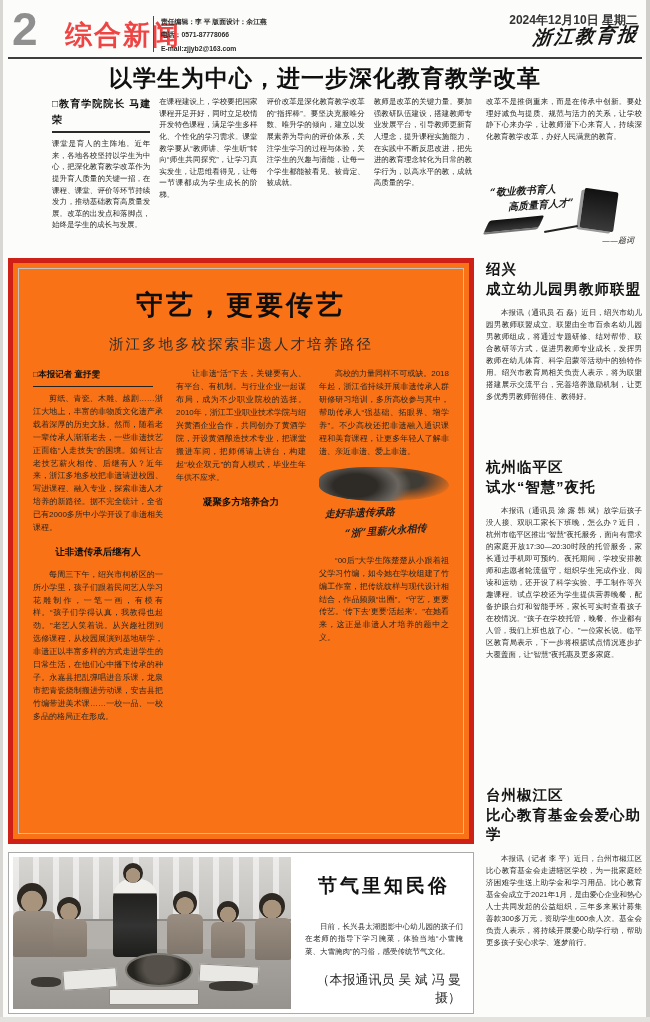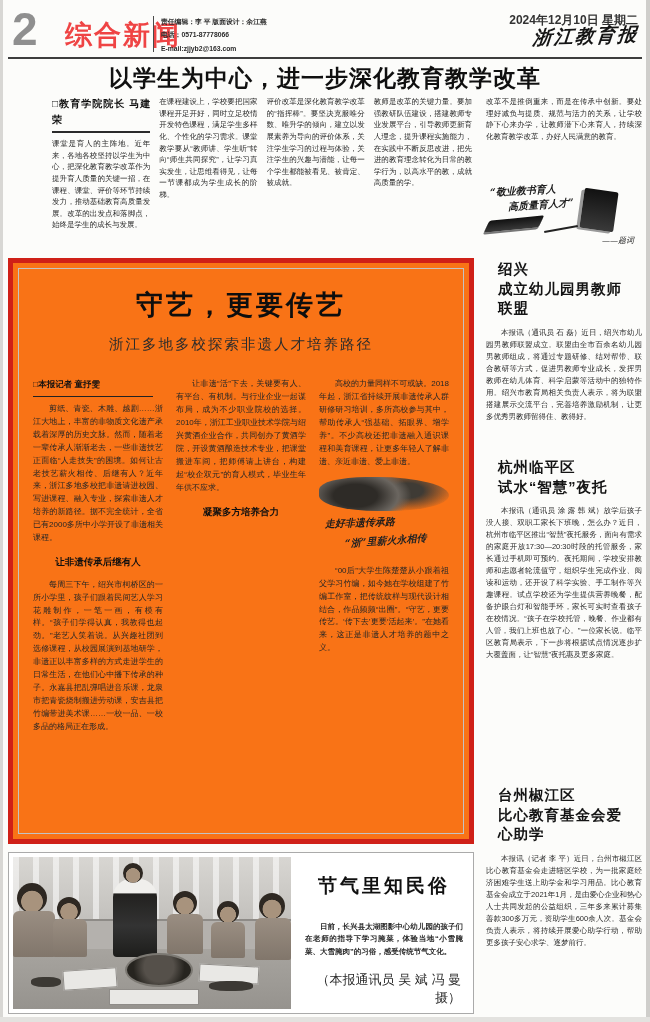--- a/index.html
+++ b/index.html
@@ -43,38 +43,38 @@
   .calli .sig{position:absolute;right:8px;bottom:2px;font-size:8px;font-family:"DejaVu Serif",serif;
               font-style:italic;color:#222;}
 
   
   .red-box{position:absolute;left:8px;top:258px;width:466px;height:586px;border:5px solid #cf2017;box-sizing:border-box;
            background:#f97316;}
   .feat-frame{position:absolute;left:5px;top:5px;right:5px;bottom:5px;border:1px solid #c3c3c3;padding:10px 14px;overflow:hidden;}
   .feat-head{margin:8px 0 0;text-align:center;font-size:27px;font-weight:bold;color:#0e0e0e;letter-spacing:3px;}
   .feat-sub{margin:12px 0 0;text-align:center;font-size:14.5px;color:#2c2c2c;letter-spacing:2px;}
   .feat-cols{display:flex;gap:13px;margin-top:14px;height:428px;}
-  .feat-col{flex:1;overflow:hidden;font-size:8px;line-height:1.62;text-align:justify;text-justify:inter-ideograph;color:#262626;margin-top:10px;}
+  .feat-col{flex:1;overflow:hidden;font-size:8px;line-height:1.62;text-align:justify;text-justify:inter-ideograph;color:#262626;}
   .feat-byline{display:block;font-size:8.5px;font-weight:bold;color:#111;border-bottom:1.5px solid #222;
                padding-bottom:4px;margin-bottom:6px;width:92%;}
   .feat-subhead{font-weight:bold;font-size:9.5px;text-align:center;margin:9px 0;color:#0f0f0f;}
   .feat-col p{margin:0 0 6px;text-indent:2em;}
   .ink{position:relative;margin:8px 0;height:80px;}
   .ink .blob{height:34px;border-radius:40% 60% 50% 50%;
              background:radial-gradient(60% 120% at 28% 55%, #2e2b27 28%, #6b6660 55%, rgba(0,0,0,0) 72%),
                         radial-gradient(55% 100% at 68% 40%, #3f3b35 22%, rgba(0,0,0,0) 62%),
                         linear-gradient(rgba(90,86,80,.35), rgba(0,0,0,0));}
   .ink .c1{position:absolute;left:6px;top:38px;font-family:"DejaVu Serif",serif;font-style:italic;font-weight:bold;
            font-size:10px;color:#1c1c1c;transform:rotate(-2deg);}
   .ink .c2{position:absolute;left:26px;top:56px;font-family:"DejaVu Serif",serif;font-style:italic;font-weight:bold;
            font-size:10px;color:#242424;transform:rotate(-4deg);}
 
   
   .side-sec{position:absolute;left:486px;width:156px;}
-  .side-head{margin:0 12px 8px;font-size:14.5px;font-weight:bold;line-height:1.35;color:#141414;letter-spacing:1px;}
+  .side-head{margin:0 0 8px;font-size:14.5px;font-weight:bold;line-height:1.35;color:#141414;letter-spacing:1px;}
   .side-body{overflow:hidden;font-size:7.5px;line-height:1.6;text-align:justify;text-justify:inter-ideograph;color:#2a2a2a;text-indent:2em;}
   .sec1{top:260px;} .sec1 .side-body{height:146px;}
   .sec2{top:458px;} .sec2 .side-body{height:262px;}
   .sec3{top:786px;} .sec3 .side-body{height:172px;}
 
   
   .story-frame{position:absolute;left:8px;top:852px;width:466px;height:162px;border:1px solid #aaa;background:#fff;box-sizing:border-box;}
   .photo{position:absolute;left:4px;top:4px;width:278px;height:152px;background:#b4b1ad;overflow:hidden;}
   .ph-building{position:absolute;left:0;top:0;right:0;height:62px;border-bottom:2px solid #8e8b87;
      background:repeating-linear-gradient(90deg, rgba(255,255,255,.55) 0 6px, rgba(0,0,0,0) 6px 20px),
@@ -83,21 +83,21 @@
   .ph-head{position:absolute;border-radius:50%;background:radial-gradient(circle at 50% 62%, #a8937d 44%, #2e2822 47%);}
   .ph-teacher-body{position:absolute;left:100px;top:22px;width:44px;height:78px;border-radius:18px 18px 4px 4px;
      background:linear-gradient(#f0efec 18%, #22211f 19%, #333 60%, #1d1d1b);}
   .ph-apron{position:absolute;border-radius:6px 6px 2px 2px;background:linear-gradient(#9a8e82,#81766b);}
   .ph-tray{position:absolute;background:#e9e8e5;border:1px solid #8f8c88;}
   .ph-bowl{position:absolute;left:112px;top:96px;width:64px;height:30px;border-radius:50%;
      background:radial-gradient(circle at 50% 40%, #55504a 40%, #26241f 70%);border:2px solid #7c7973;}
   .ph-food{position:absolute;background:#3c3934;border-radius:40%;}
   .cap-panel{position:absolute;left:292px;top:4px;width:166px;height:152px;}
   .cap-title{margin:16px 0 0;text-align:center;font-size:19px;font-weight:bold;letter-spacing:3px;color:#101010;}
-  .cap-text{margin:22px 4px 0;font-size:7.5px;line-height:1.65;text-align:justify;text-justify:inter-ideograph;color:#2a2a2a;text-indent:2em;overflow:hidden;height:48px;font-weight:bold;}
+  .cap-text{margin:22px 4px 0;font-size:7.5px;line-height:1.65;text-align:justify;text-justify:inter-ideograph;color:#2a2a2a;text-indent:2em;overflow:hidden;height:48px;}
   .cap-credit{margin:2px 6px 0;font-size:13px;text-align:right;color:#2a2a2a;}
 </style>
 </head>
 <body>
 
 <div class="sheet">
   <div class="edge l"></div>
   <div class="edge r"></div>
   <div class="edge b"></div>
 

